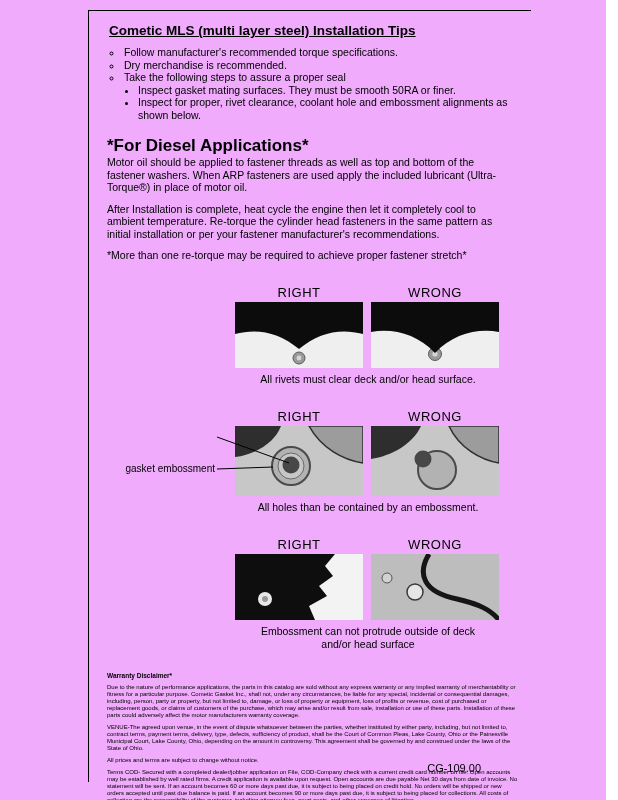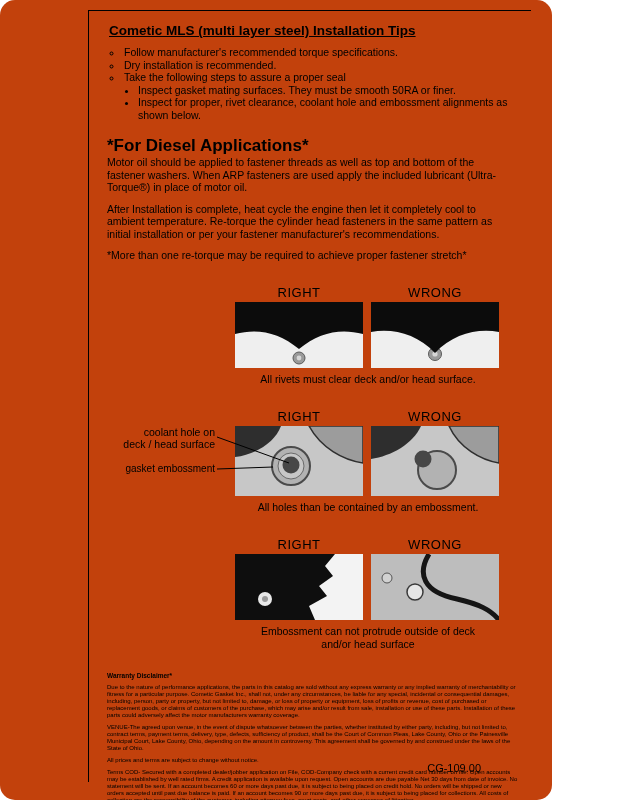--- a/index.html
+++ b/index.html
@@ -1,18 +1,18 @@
 <!DOCTYPE html>
 <html><head>
 <meta charset="utf-8">
 <style>
   html,body { margin:0; padding:0; background:#ffffff; }
   .page {
-    position:relative; width:552px; height:800px; background:#c2410c;
-    font-family:"Liberation Sans", sans-serif; color:#000; overflow:hidden;border-radius:15px;
+    position:relative; width:606px; height:800px; background:#f0abfc;
+    font-family:"Liberation Sans", sans-serif; color:#000; overflow:hidden;
   }
   .frame {
     position:absolute; left:88px; top:10px; width:443px; height:772px;
     border-top:1px solid #000; border-left:1px solid #000;
     box-sizing:border-box; padding:12px 0 0 18px;
   }
   h1.title {
     font-size:13.5px; font-weight:bold; text-decoration:underline;
     margin:0 0 8px 2px;
   }
@@ -53,21 +53,21 @@
 </head>
 <body>
 
 <div class="page">
   <div class="frame">
 
     <h1 class="title">Cometic MLS (multi layer steel) Installation Tips</h1>
 
     <ul class="tips">
       <li><span>Follow manufacturer's recommended torque specifications.</span></li>
-      <li><span>Dry installation is recommended.</span></li>
+      <li><span>Dry merchandise is recommended.</span></li>
       <li><span>Take the following steps to assure a proper seal</span>
         <ul class="subtips">
           <li><span>Inspect gasket mating surfaces.  They must be smooth 50RA or finer.</span></li>
           <li><span>Inspect for proper, rivet clearance, coolant hole and embossment alignments as shown below.</span></li>
         </ul>
       </li>
     </ul>
 
     <h2 class="diesel">*For Diesel Applications*</h2>
     <p class="body">Motor oil should be applied to fastener threads as well as top and bottom of the fastener washers. When ARP fasteners are used apply the included lubricant (Ultra-Torque®) in place of motor oil.</p>
@@ -92,22 +92,20 @@
             <circle cx="64" cy="52" r="6.5" fill="#9a9a9a" stroke="#5a5a5a" stroke-width="1"></circle>
             <circle cx="64" cy="52" r="2.6" fill="#d6d6d6"></circle>
             <path d="M0,0 H128 V30 C106,26 82,32 64,51 C46,32 22,26 0,30 Z" fill="#0c0c0c"></path>
           </svg>
         </div>
         <p class="cap">All rivets must clear deck and/or head surface.</p>
       </div>
     </section>
 
     <section class="diag">
-      <div class="ann1">coolant hole on
-deck / head surface</div>
       <div class="ann2">gasket embossment</div>
       <svg class="pointer-svg" viewBox="0 0 250 110">
         <line x1="110" y1="28" x2="182" y2="54" stroke="#000" stroke-width="1"></line>
         <line x1="110" y1="60" x2="166" y2="58" stroke="#000" stroke-width="1"></line>
       </svg>
       <div class="diag-inner">
         <div class="hdr">
           <span>RIGHT</span>
           <span>WRONG</span>
         </div>

